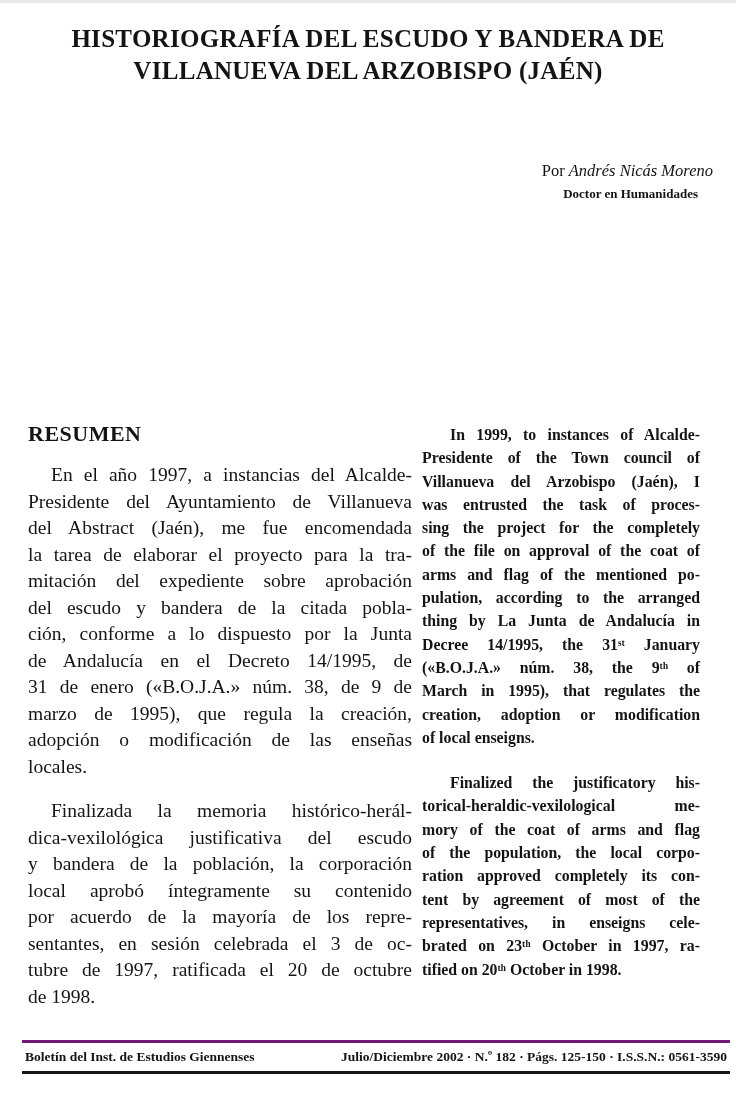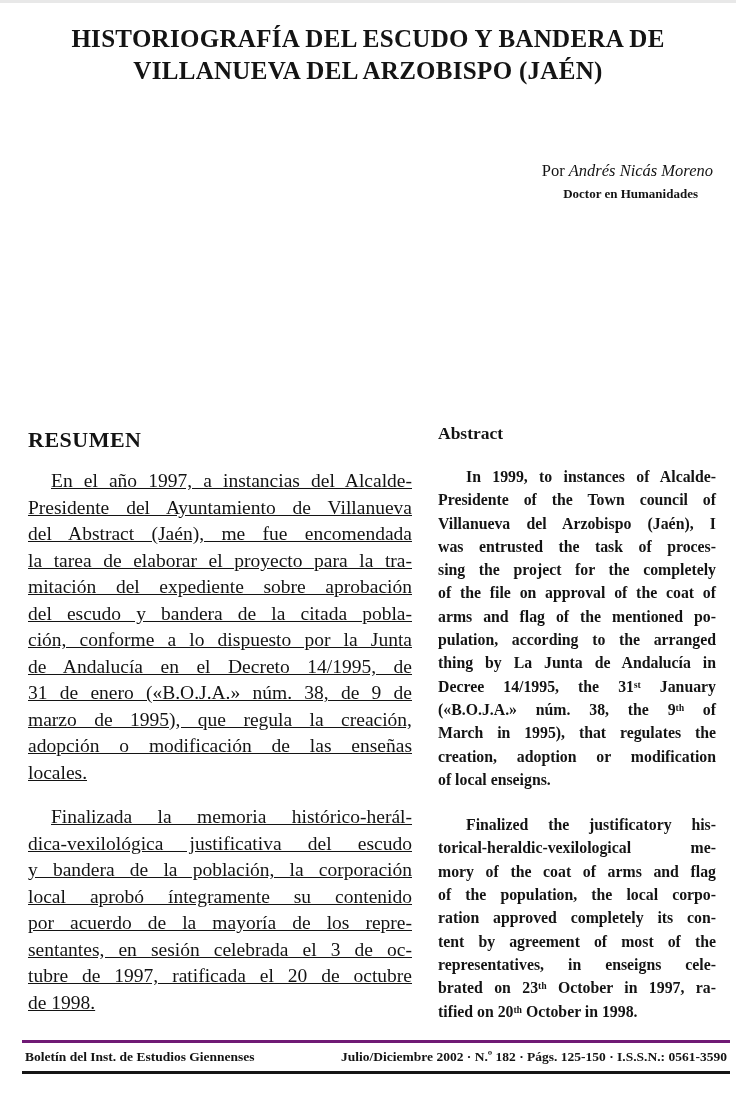--- a/index.html
+++ b/index.html
@@ -38,40 +38,39 @@
     font-weight: bold;
     line-height: 16px;
     margin-top: 5px;
     padding-right: 15px;
   }
   
   .columns {
     position: absolute;
     top: 420px; left: 28px; right: 24px;
     display: flex;
-    gap: 26px;
-    align-items: center;
+    gap: 10px;
   }
   .col { flex-shrink: 0; }
   .col-left { width: 384px; --indent: 23px; }
   .col-right { width: 278px; --indent: 28px; }
   .col-left .col-heading {
     font-size: 22px;
     font-weight: bold;
     letter-spacing: 0.5px;
     line-height: 22px;
     margin-bottom: 17px;
   }
   .col-right .col-heading {
     font-size: 17.5px;
     font-weight: bold;
     line-height: 20px;
     margin-bottom: 22px;
   }
-  .col-left .para-wrap { font-size: 19.5px; line-height: 26.5px; text-decoration: underline; }
+  .col-left .para-wrap { font-size: 19.5px; line-height: 26.5px; }
   .col-right .para-wrap { font-size: 15.8px; line-height: 23.3px; font-weight: bold; }
   .col-left .para + .para { margin-top: 18px; }
   .col-right .para + .para { margin-top: 22px; }
   .tline { text-align: justify; text-align-last: justify; }
   .tline.lastline { text-align: left; text-align-last: left; }
   .tline.indent { text-indent: var(--indent); }
   
   .footer {
     position: absolute;
     left: 22px; right: 6px;
@@ -126,21 +125,20 @@
             <div class="tline">y bandera de la población, la corporación</div>
             <div class="tline">local aprobó íntegramente su contenido</div>
             <div class="tline">por acuerdo de la mayoría de los repre-</div>
             <div class="tline">sentantes, en sesión celebrada el 3 de oc-</div>
             <div class="tline">tubre de 1997, ratificada el 20 de octubre</div>
             <div class="tline lastline">de 1998.</div>
           </div>
         </div>
     </div>
     <div class="col col-right">
-      <div class="col-heading">Abstract</div>
       <div class="para-wrap">
           <div class="para">
             <div class="tline indent">In 1999, to instances of Alcalde-</div>
             <div class="tline">Presidente of the Town council of</div>
             <div class="tline">Villanueva del Arzobispo (Jaén), I</div>
             <div class="tline">was entrusted the task of proces-</div>
             <div class="tline">sing the project for the completely</div>
             <div class="tline">of the file on approval of the coat of</div>
             <div class="tline">arms and flag of the mentioned po-</div>
             <div class="tline">pulation, according to the arranged</div>

